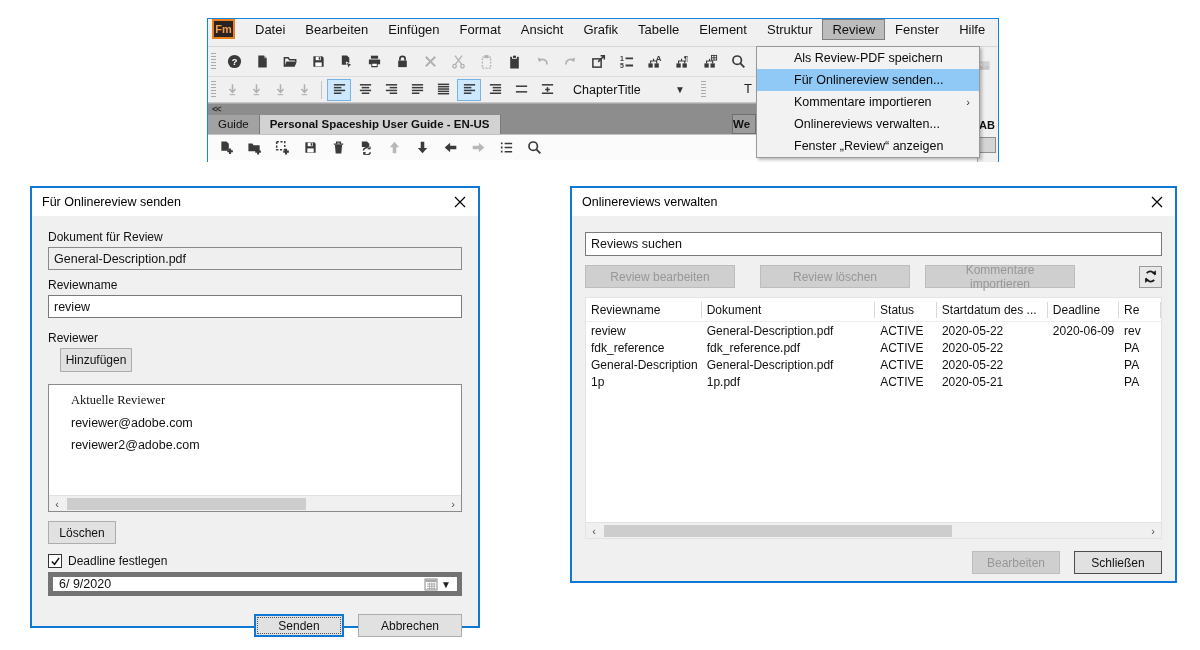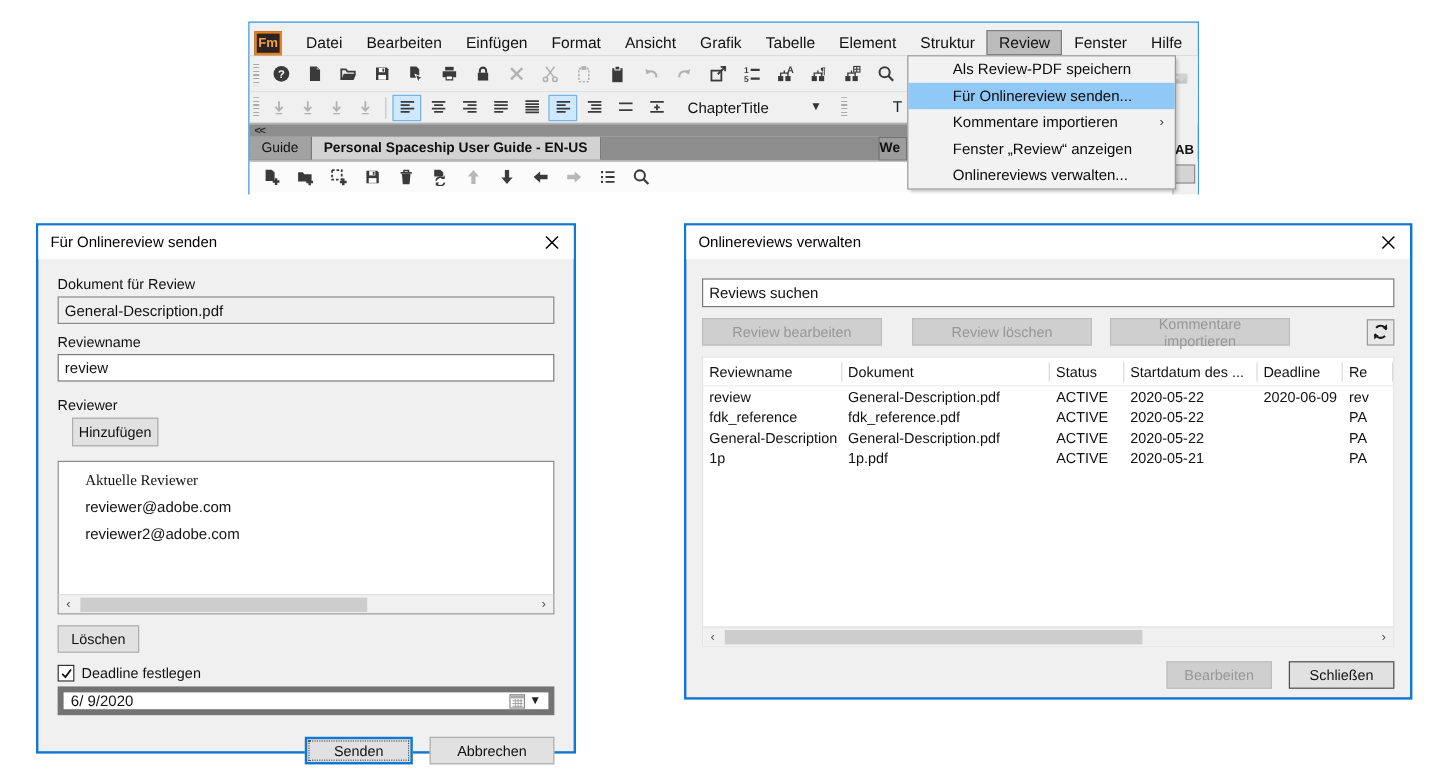--- a/index.html
+++ b/index.html
@@ -4,21 +4,21 @@
 <style>
   * { margin:0; padding:0; box-sizing:border-box; }
   html,body { width:1200px; height:650px; background:#ffffff; overflow:hidden;
               font-family:"Liberation Sans","DejaVu Sans",sans-serif; }
   .stage { position:relative; width:1200px; height:650px; }
 
   
   .fm-window { position:absolute; left:207px; top:18px; width:792px; height:144px;
                background:#f0f0f0; border:1px solid #1883d7; }
   .menubar { position:absolute; left:0; top:0; width:100%; height:28px; background:#f0f0f0;
-             display:flex; align-items:flex-end; border-bottom:1px solid #d7d7d7;}
+             display:flex; align-items:flex-start; border-bottom:1px solid #d7d7d7;}
   .fm-logo { width:23px; height:20px; margin-left:4px; background:#2b2222; border:2px solid #e8801d;
              color:#f59e46; font-weight:bold; font-size:11px; display:flex; align-items:center;
              justify-content:center; }
   .menu-items { display:flex; margin-left:10px; }
   .menu-item { font-size:13px; color:#111; padding:3px 10px; }
   .menu-item.active { background:#bcbcbc; border:1px solid #7f7f7f; padding:2px 9px; }
 
   .tb { position:absolute; left:0; width:100%; background:#f0f0f0; display:flex; align-items:center; }
   .tb1 { top:28px; height:30px; border-bottom:1px solid #dcdcdc; }
   .tb2 { top:58px; height:26px; border-bottom:1px solid #c9c9c9; }
@@ -31,21 +31,21 @@
   .tbicon.selected { background:#cde8ff; border:1px solid #76b4e8; }
   .vsep { width:1px; height:18px; background:#c4c4c4; margin:0 5px; }
   .style-select { display:flex; align-items:center; margin-left:10px; width:120px; height:20px;
                   padding:0 4px; font-size:12.5px; color:#111; }
   .style-select .caret { margin-left:auto; font-size:10px; color:#333; }
 
   .panelbar { position:absolute; left:0; top:84px; width:100%; height:11px; background:#8d8d8d;
               color:#2b2b2b; font-size:9px; font-weight:bold; line-height:10px; padding-left:4px;
               letter-spacing:-1px; border-top:1px solid #a9a9a9; }
   .tabsrow { position:absolute; left:0; top:95px; width:100%; height:20px; background:#8d8d8d;
-             display:flex; align-items:flex-start; }
+             display:flex; align-items:center; }
   .doc-tab { height:19px; padding:0 10px; font-size:11.5px; display:flex; align-items:center;
              background:#a2a2a2; color:#101010; border-right:1px solid #7a7a7a; }
   .doc-tab.active { background:#d2d2d2; font-weight:bold; }
   .hamburger { position:absolute; right:62px; top:98px; }
   .doctb { position:absolute; left:0; top:115px; width:100%; height:26px; background:#fbfbfb;
            display:flex; align-items:center; border-top:1px solid #c2c2c2; }
   .whitestrip { position:absolute; left:0; top:141px; width:100%; height:3px; background:#ffffff; }
 
   .fragment-t { position:absolute; left:536px; top:62px; font-size:13px; color:#222; }
   .we-tab { position:absolute; left:524px; top:95px; width:24px; height:20px; background:#9c9c9c;
@@ -496,22 +496,22 @@
           </svg>
         </span>
       <span class="rs-ab">AB</span>
       <span class="rs-btn"></span>
     </div>
 
     <div class="menu-popup" id="reviewMenu">
         <div class="mitem">Als Review-PDF speichern</div>
         <div class="mitem hl">Für Onlinereview senden...</div>
         <div class="mitem">Kommentare importieren<span class="sub">›</span></div>
+        <div class="mitem">Onlinereviews verwalten...</div>
         <div class="mitem">Fenster „Review“ anzeigen</div>
-        <div class="mitem">Onlinereviews verwalten...</div>
       </div>
   </div>
 
   <div class="dlg" style="left:30px;top:186px;width:450px;height:442px;">
     <div class="dlg-titlebar">
       <span>Für Onlinereview senden</span>
       <span class="dlg-close">
         <svg viewBox="0 0 12 12" width="12" height="12">
             <path d="M1 1l10 10M11 1L1 11" stroke="#000" stroke-width="1.2" fill="none"></path>
           </svg>

